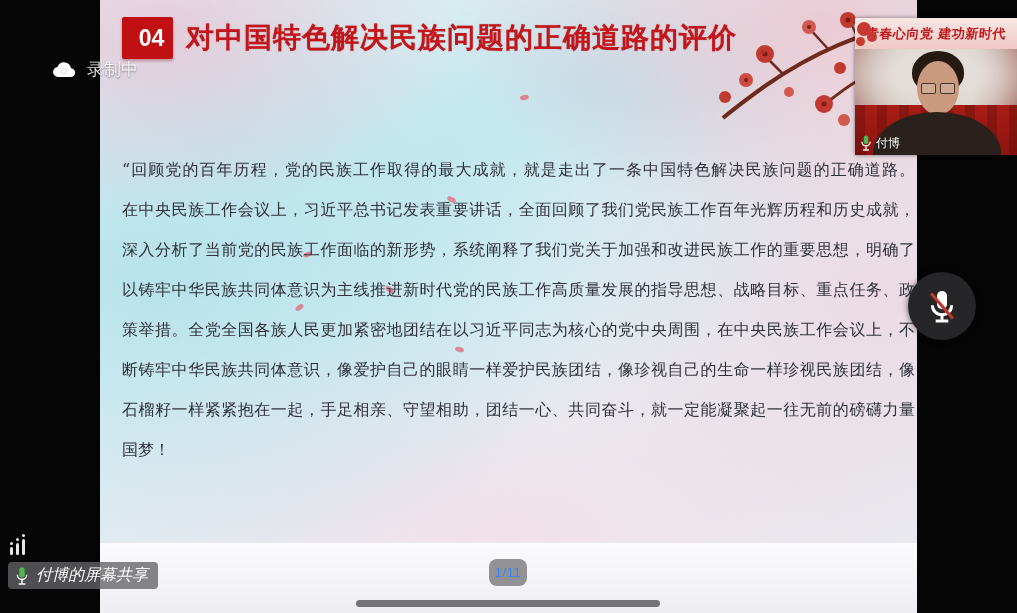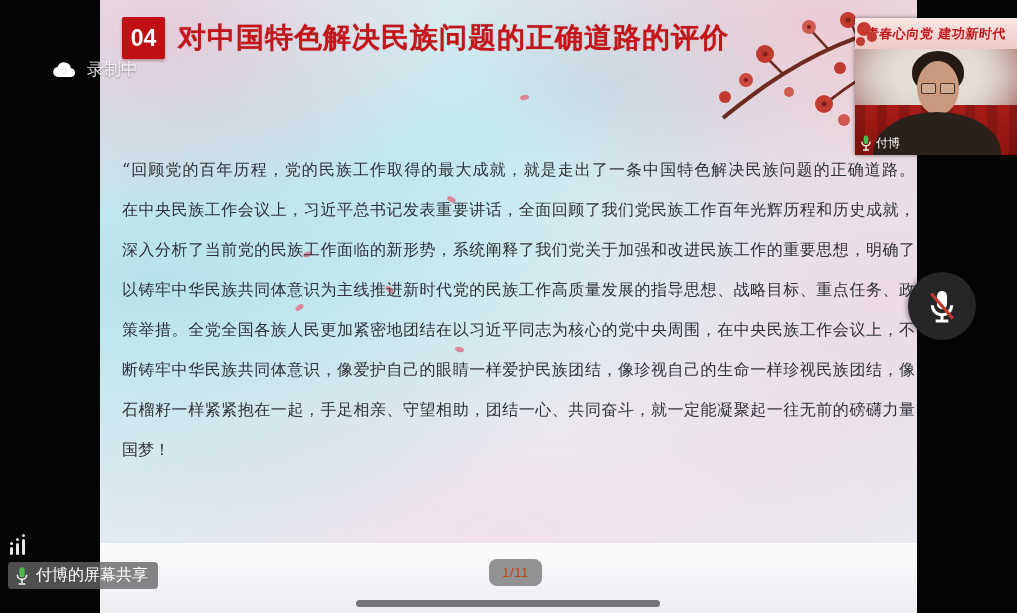--- a/index.html
+++ b/index.html
@@ -20,55 +20,55 @@
       radial-gradient(ellipse 560px 380px at 42% 28%,rgba(168,226,236,.45), transparent 72%),
       radial-gradient(ellipse 520px 420px at 96% 55%,rgba(244,196,212,.50), transparent 70%),
       radial-gradient(ellipse 700px 300px at 50% 98%,rgba(248,216,229,.65), transparent 75%),
       radial-gradient(ellipse 300px 160px at 62% 16%,rgba(160,214,232,.40), transparent 70%),
       #e4f0f3;}
 
   
   #title-row{position:absolute;left:22px;top:17px;display:flex;align-items:center;gap:13px;}
   #title-badge{width:43px;height:42px;background:#c01014;color:#fff;font-size:23px;font-weight:bold;
     display:flex;align-items:center;justify-content:center;border-radius:2px;
-    box-shadow:0 2px 3px rgba(120,20,20,.35);}
+    box-shadow:0 2px 3px rgba(120,20,20,.35);padding-left:8px;}
   #slide-title{font-size:28px;font-weight:bold;color:#c4161a;letter-spacing:1px;
     font-family:"Liberation Sans",sans-serif;text-shadow:0 0 1px rgba(160,20,20,.5);}
 
   
   #slide-body{position:absolute;left:22px;top:150px;width:793px;color:#30323b;
     font-family:"DejaVu Serif","Liberation Serif",serif;font-size:16px;}
   .body-line{height:40px;line-height:40px;text-align:justify;text-align-last:justify;
     white-space:nowrap;}
   .body-line:last-child{text-align-last:left;}
 
   
   #blossom-branch{position:absolute;right:0;top:0;}
   .petal{position:absolute;width:9px;height:5px;border-radius:50%;background:#de7486;opacity:.85;}
 
   
   #bottom-strip{position:absolute;left:100px;top:543px;width:817px;height:70px;
     background:linear-gradient(#fbfafc,#eeedf2);}
-  #page-indicator{position:absolute;left:489px;top:559px;width:53px;height:27px;border-radius:8px;
-    background:rgba(135,135,138,.9);color:#c2410c;font-size:13px;display:flex;align-items:center;
+  #page-indicator{position:absolute;left:489px;top:559px;width:38px;height:27px;border-radius:8px;
+    background:rgba(135,135,138,.9);color:#3b82f6;font-size:13px;display:flex;align-items:center;
     justify-content:center;letter-spacing:.5px;}
   #home-indicator{position:absolute;left:356px;top:600px;width:304px;height:7px;border-radius:4px;
     background:#757579;}
 
   
   #recording{position:absolute;left:52px;top:58px;display:flex;align-items:center;gap:11px;
     color:rgba(255,255,255,.88);font-size:17px;text-shadow:0 1px 2px rgba(0,0,0,.45);z-index:20;}
 
   
   #share-icon-stack{position:absolute;left:10px;top:534px;z-index:21;display:flex;align-items:flex-end;gap:3px;}
   .sig-col{display:flex;flex-direction:column;align-items:center;gap:2px;}
   .sig-dot{width:3px;height:3px;border-radius:50%;background:#e8e8e8;}
   .sig-bar{width:3px;border-radius:2px;background:#e8e8e8;}
   #share-label{position:absolute;left:8px;top:562px;display:flex;align-items:center;gap:6px;
-    background:rgba(100,100,102,.78);border-radius:4px;padding:3px 10px 3px 6px;z-index:21;}
+    background:rgba(100,100,102,.78);border-radius:4px;padding:3px 10px 3px 6px;z-index:21;font-style:italic;}
   #share-label span{color:#fff;font-size:16px;}
 
   
   #mic-button{position:absolute;left:908px;top:272px;width:68px;height:68px;border-radius:50%;
     background:#262628;display:flex;align-items:center;justify-content:center;z-index:25;
     box-shadow:0 0 6px rgba(0,0,0,.6);}
 
   
   #video-tile{position:absolute;left:855px;top:18px;width:162px;height:137px;overflow:hidden;
     z-index:30;background:#8f1510;box-shadow:0 0 4px rgba(0,0,0,.5);}

